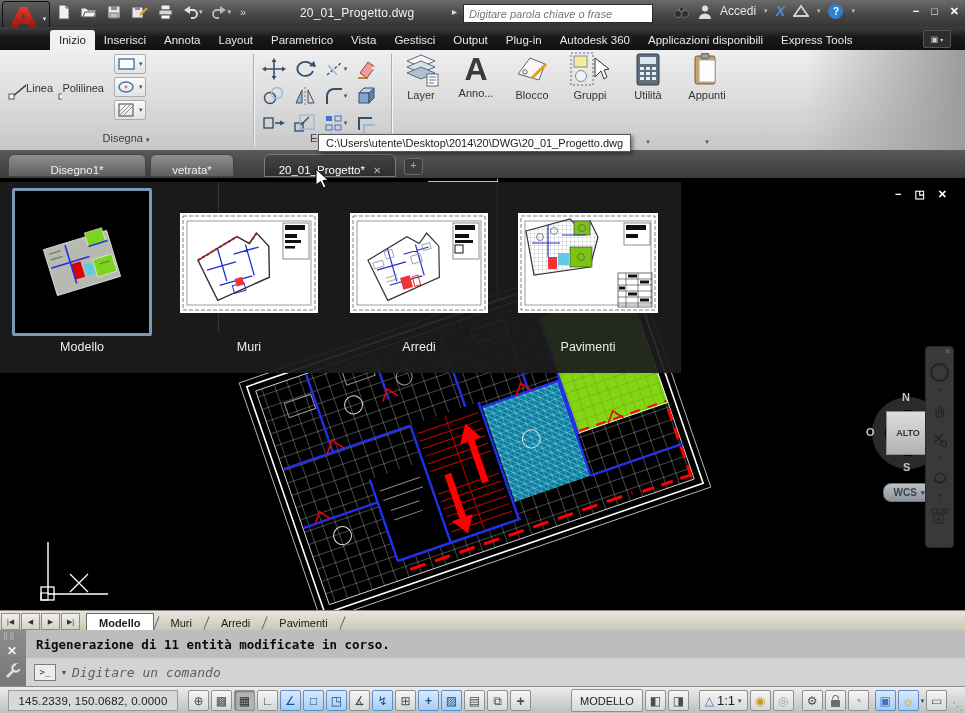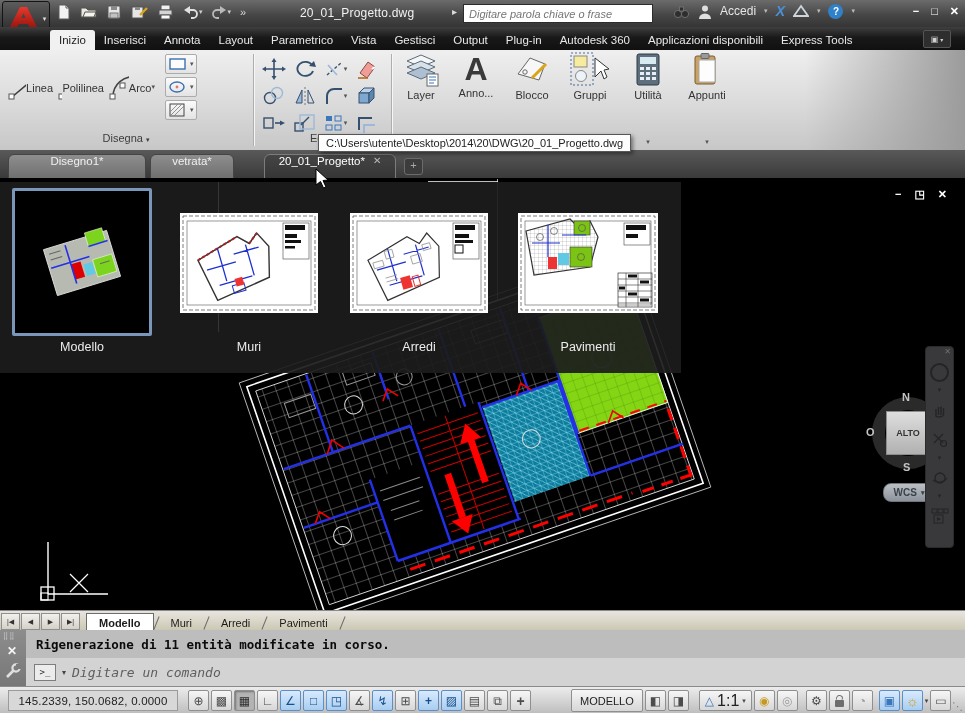--- a/index.html
+++ b/index.html
@@ -37,21 +37,21 @@
   .subitem .dd{font-size:7px;color:#555}
   .editgrid{display:grid;grid-template-columns:repeat(4,31px);grid-auto-rows:27px;align-items:center;justify-items:center}
   .rpanel{display:flex;flex-direction:column;align-items:center;justify-content:flex-start;height:96px;position:relative}
   .rpanel .lbl{font-size:11px;color:#333;margin-top:1px}
   .rpanel .dd{position:absolute;bottom:2px;font-size:7px;color:#555}
   
   .tooltip{left:318px;top:134px;background:#fdfdfd;border:1px solid #565656;color:#222;font-size:11px;
            padding:2px 7px;box-shadow:2px 2px 4px rgba(0,0,0,.45);white-space:nowrap;z-index:60}
   
   .filetabs{left:0;top:150px;width:965px;height:28px;background:linear-gradient(#595959,#3a3a3a);border-bottom:1px solid #262626}
-  .ft{position:absolute;top:4px;height:37px;box-sizing:border-box;border-radius:6px 6px 0 0;display:flex;align-items:flex-start;justify-content:center;font-size:11.5px}
+  .ft{position:absolute;top:4px;height:23px;box-sizing:border-box;border-radius:6px 6px 0 0;display:flex;align-items:flex-end;justify-content:center;font-size:11.5px}
   .ft.inactive{background:linear-gradient(#8e8e8e,#5f5f5f);border:1px solid #454545;color:#f0f0f0}
   .ft.active{background:linear-gradient(#454545,#2d2d2d);border:1px solid #7c7c7c;color:#fff;gap:8px}
   .ft .x{color:#b9b9b9;font-size:10px}
   .ft-plus{position:absolute;left:404px;top:8px;width:17px;height:15px;background:#3c3c3c;border:1px solid #6b6b6b;border-radius:3px;
            color:#a8a8a8;font-size:11px;line-height:13px;text-align:center}
   
   .drawarea{left:0;top:178px;width:965px;height:432px;background:#000}
   .vlabel{position:absolute;left:12px;top:8px;color:#5b5b5b;font-size:12px;letter-spacing:.5px}
   .ucs-svg{position:absolute;left:8px;top:360px}
   .dwinbtns{position:absolute;right:18px;top:10px;display:flex;gap:13px;color:#fff;font-size:11px;font-weight:bold}
@@ -230,30 +230,20 @@
         <span class="lbl">Linea</span>
       </div>
       <div class="bigtool">
         <svg width="38" height="32">
             <path d="M5 26 L13 10 L20 18 C22 8 30 8 31 15" fill="none" stroke="#3c3c3c" stroke-width="1.6"></path>
             <rect x="2" y="23" width="5" height="5" fill="#fff" stroke="#555"></rect>
             <rect x="10" y="7" width="5" height="5" fill="#fff" stroke="#555"></rect>
             <rect x="28" y="12" width="5" height="5" fill="#fff" stroke="#555"></rect>
           </svg>
         <span class="lbl">Polilinea</span>
-      </div>
-      <div class="bigtool">
-        <svg width="34" height="32">
-            <path d="M5 26 A20 20 0 0 1 28 6" fill="none" stroke="#444" stroke-width="1.6"></path>
-            <rect x="2" y="23" width="5" height="5" fill="#fff" stroke="#555"></rect>
-            <rect x="25" y="3" width="5" height="5" fill="#fff" stroke="#555"></rect>
-            <rect x="12" y="12" width="5" height="5" fill="#fff" stroke="#555"></rect>
-          </svg>
-        <span class="lbl">Arco</span>
-        <span class="dd">▾</span>
       </div>
       <div class="subcol" style="margin-left:6px">
         <div class="subitem">
           <svg width="20" height="16">
               <rect x="2" y="3" width="15" height="10" fill="#fdfdfd" stroke="#3a6fae" stroke-width="1.4"></rect>
             </svg>
           <span class="dd">▾</span>
         </div>
         <div class="subitem">
           <svg width="20" height="16">
@@ -710,21 +700,21 @@
     <span class="sb">▤</span>
     <span class="sb">⧉</span>
     <span class="sb" style="font-weight:bold;font-size:14px">+</span>
 
     <span class="sb-model">MODELLO</span>
     <span class="sb">◧</span>
     <span class="sb">◨</span>
 
     <span class="sb sb-wide" style="margin-left:10px">
       <span style="color:#3a77bc">△</span>
-      <span style="font-size:16px;color:#222">1:1</span>
+      <span style="font-size:13px;color:#222">1:1</span>
       <span style="font-size:7px">▾</span>
     </span>
     <span class="sb" style="color:#c79a1e">◉</span>
     <span class="sb" style="color:#9a9a9a">◎</span>
 
     <span class="sb" style="margin-left:8px">⚙</span>
     <span class="sb">
         <span class="lockicon"></span>
       </span>
     <span class="sb" style="color:#9a9a9a">◔</span>

